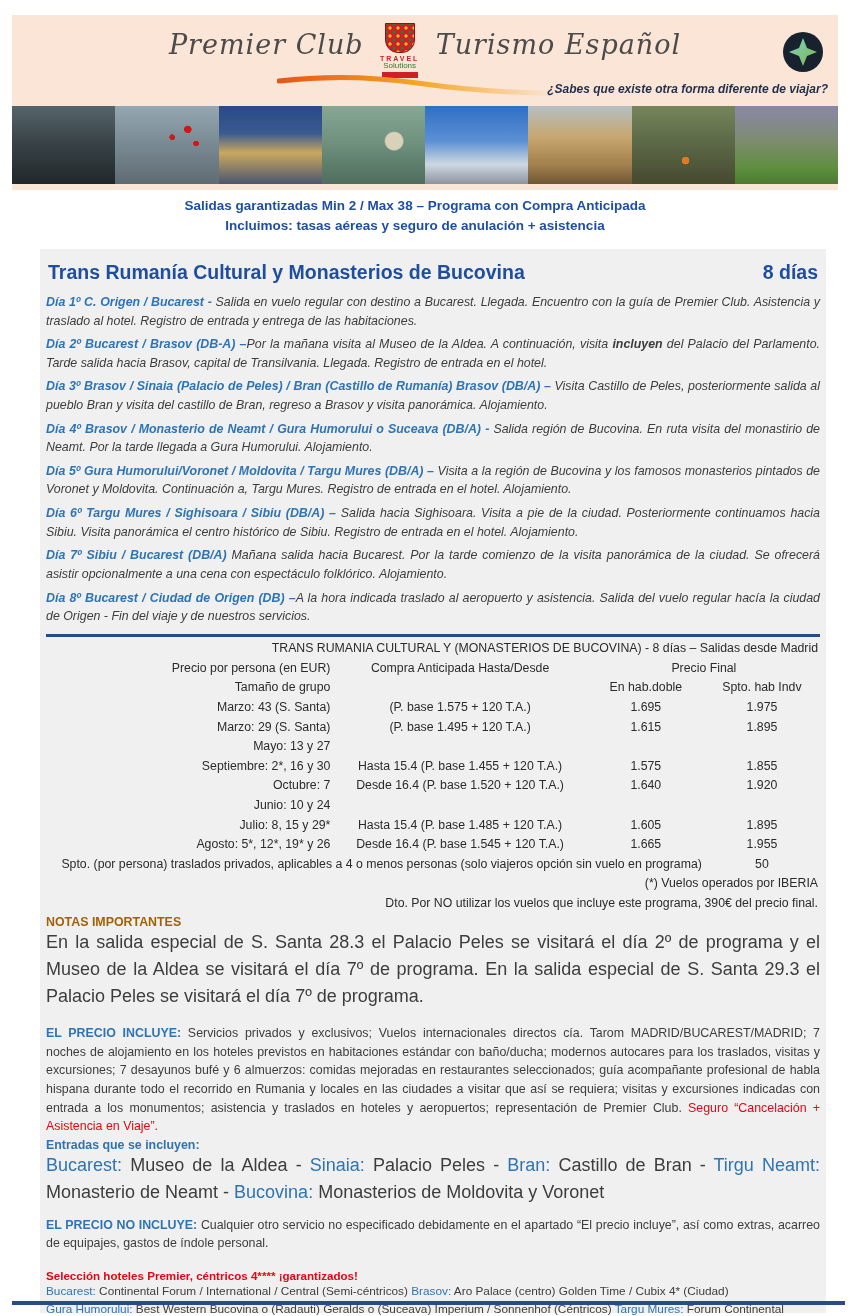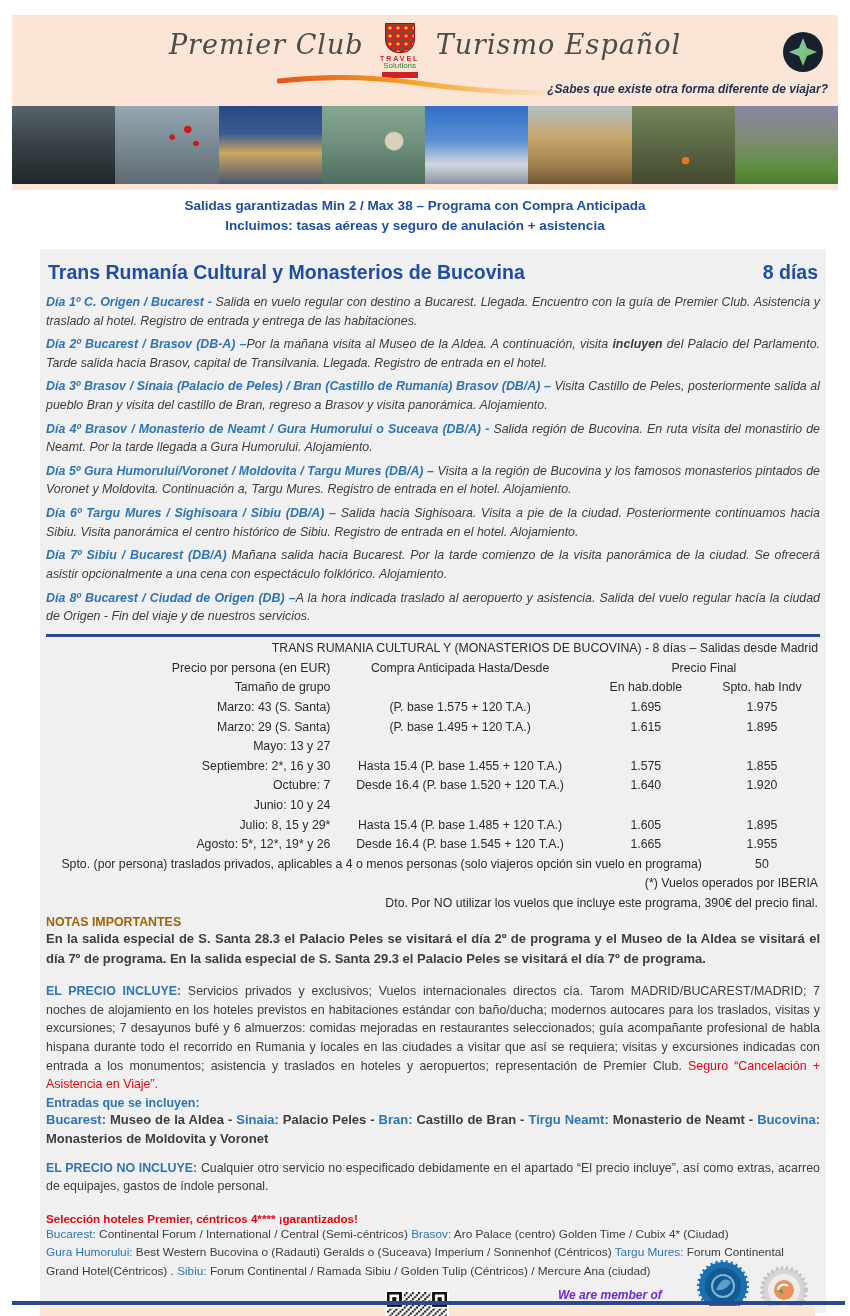--- a/index.html
+++ b/index.html
@@ -58,21 +58,21 @@
   .b { font-weight:bold; }
 
   .blue-rule { border:none; border-top:3px solid #2b4a8b; margin-top:8px; }
 
   table.prices { width:100%; border-collapse:collapse; font-size:12.3px; color:#2b2b2b; margin-top:2px; }
   table.prices td { padding:1.5px 2px; line-height:1.35; vertical-align:top; }
   td.col0 { text-align:right; }
   td.col1, td.col2, td.col3 { text-align:center; }
 
   .note-label { font-size:12.4px; font-weight:bold; color:#a16207; margin-top:2px; }
-  .note-text { font-size:13px; color:#3d3d3d; line-height:1.5; text-align:justify;font-weight:bold; }
+  .note-text { font-size:18px; color:#3d3d3d; line-height:1.5; text-align:justify; }
 
   .section { font-size:12.4px; color:#3d3d3d; line-height:1.5; text-align:justify; margin-top:14px; }
   .sec-label { color:#2e74b5; font-weight:bold; }
   .red-text { color:#e30613; }
   .cblue { color:#2e74b5; }
   .sub-label { font-size:12.4px; font-weight:bold; color:#2e74b5; margin-top:2px; }
 
   .hotels { margin-top:16px; }
   .hotels-label { font-size:11.6px; font-weight:bold; color:#e30613; }
   .hotel-line { font-size:11.8px; color:#3d3d3d; line-height:1.55; white-space:nowrap; overflow:hidden; }

